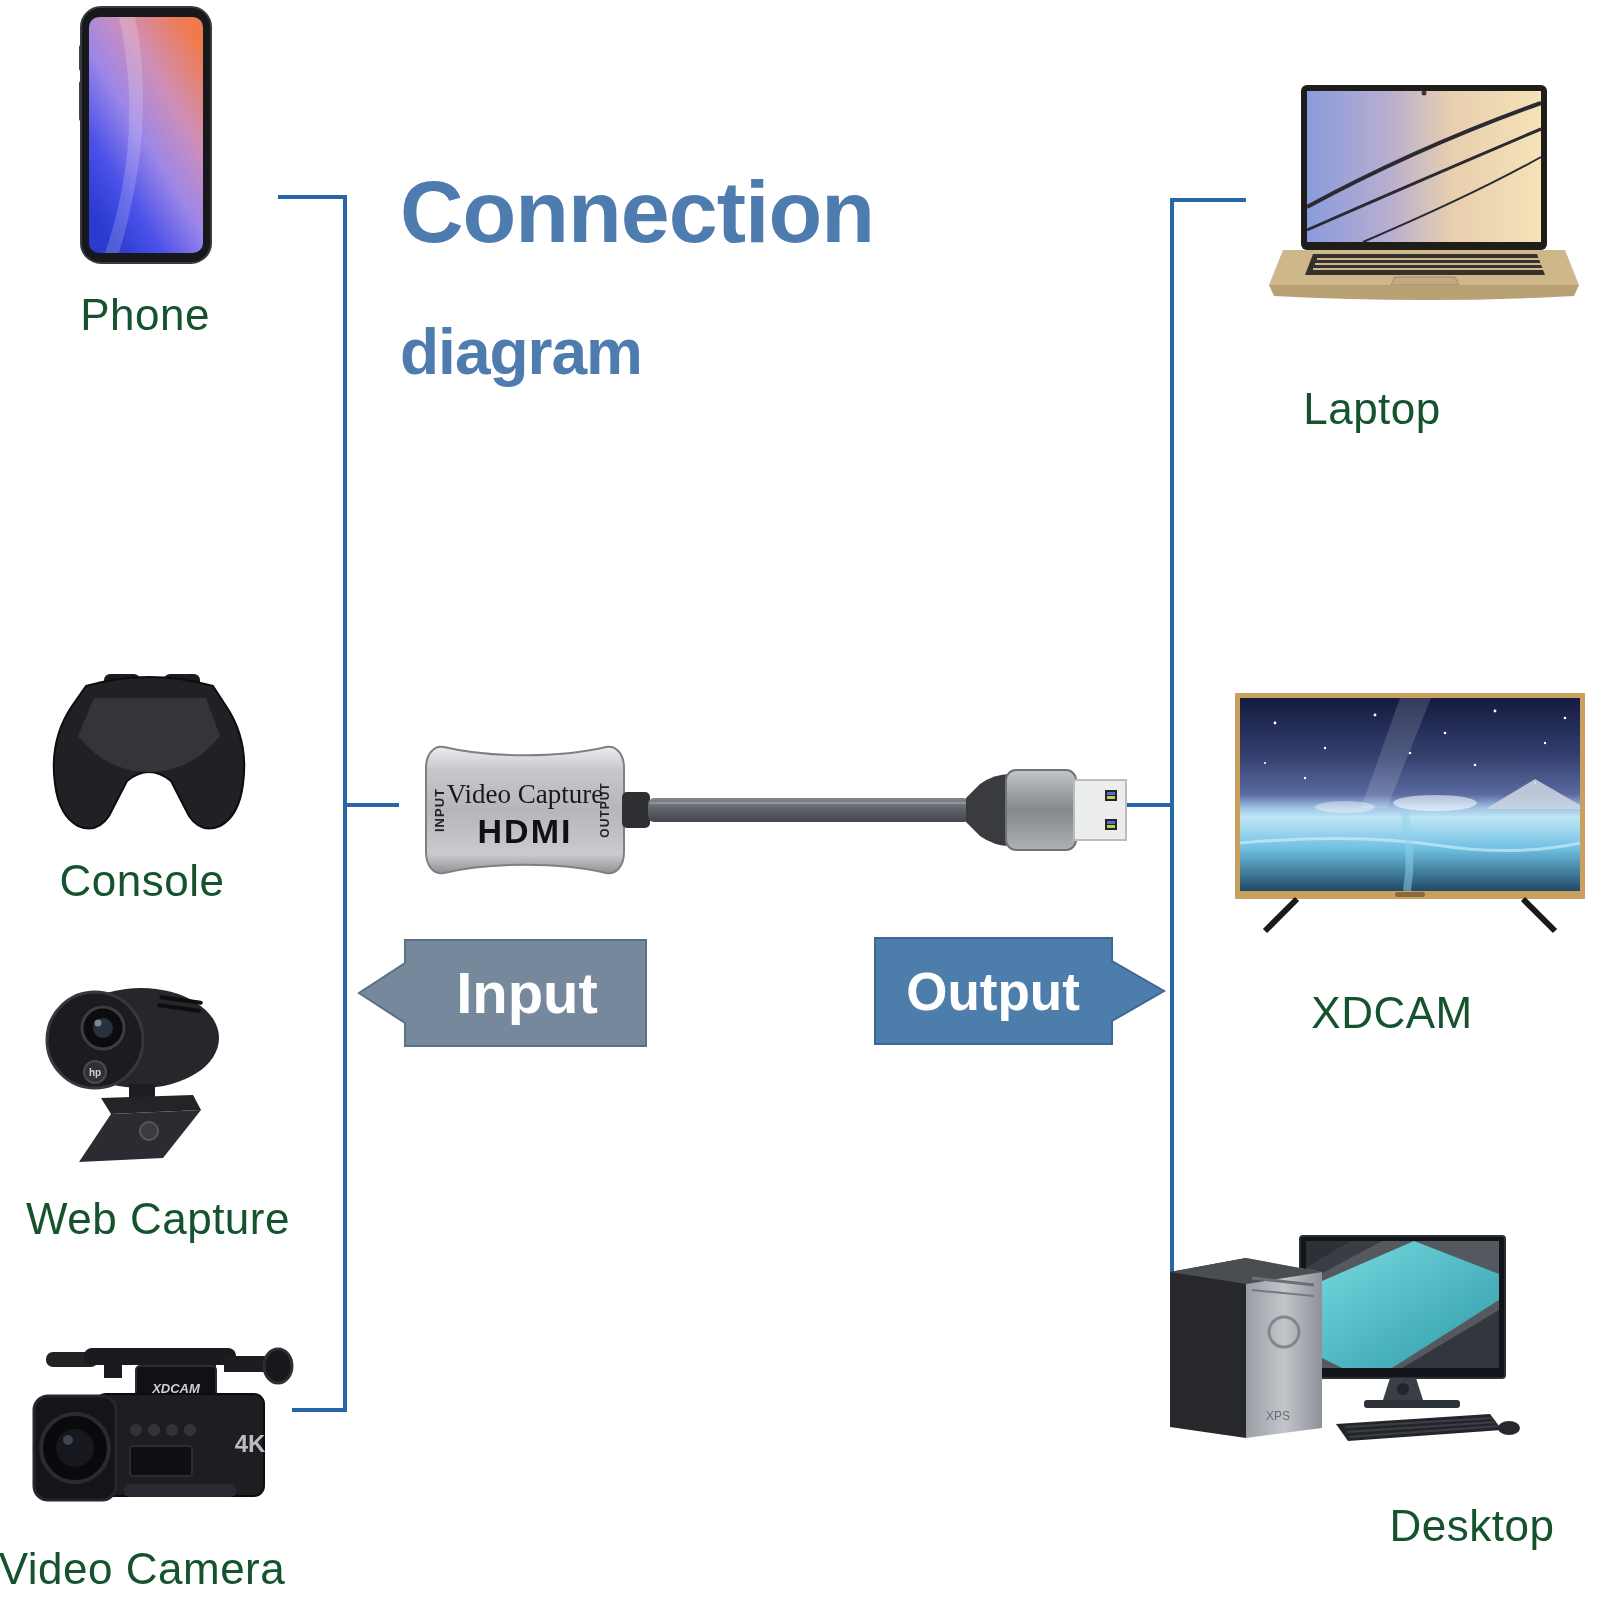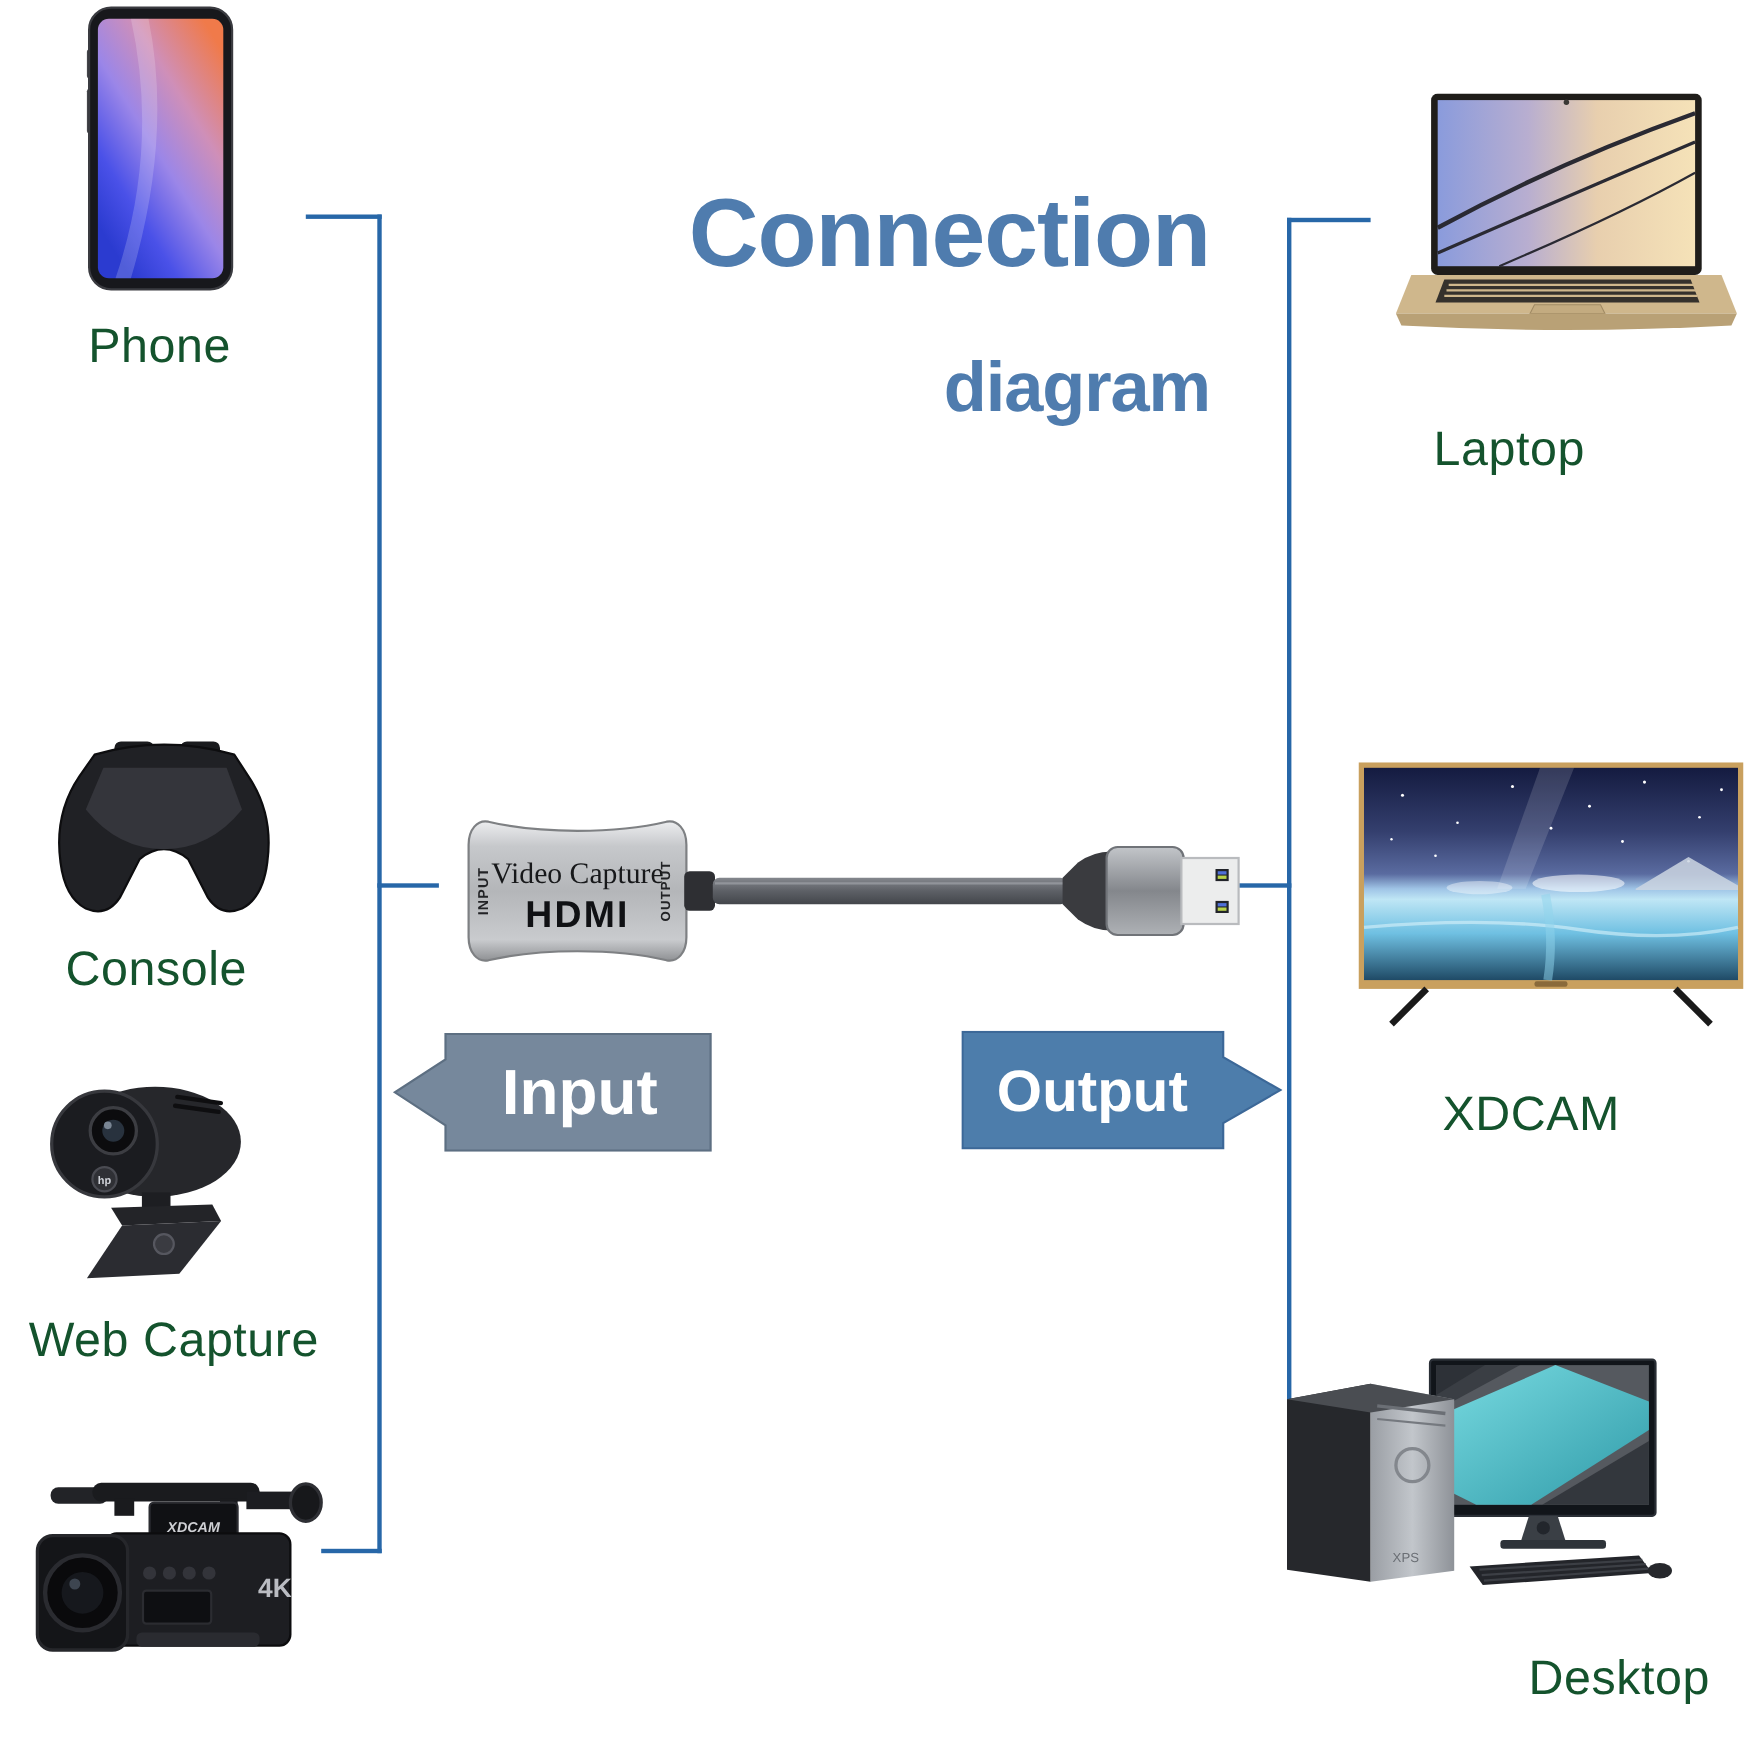--- a/index.html
+++ b/index.html
@@ -2,21 +2,21 @@
 <html><head>
 <meta charset="utf-8">
 <style>
   html,body{margin:0;padding:0;background:#ffffff;}
   #canvas{position:relative;width:1600px;height:1600px;background:#ffffff;overflow:hidden;
           font-family:"Liberation Sans",sans-serif;}
   .abs{position:absolute;}
   .line{position:absolute;background:#2767a8;}
   .dev-label{position:absolute;transform:translateX(-50%);color:#14532d;font-size:44px;
              font-weight:400;white-space:nowrap;letter-spacing:0.5px;}
-  #title{position:absolute;left:400px;top:168px;width:700px;text-align:right;
+  #title{position:absolute;left:400px;top:168px;width:700px;text-align:left;
          color:#4f7cae;font-weight:bold;line-height:1;}
   #title .t1{font-size:88px;letter-spacing:-1px;}
   #title .t2{font-size:64px;letter-spacing:-1px;margin-top:64px;}
   svg{display:block;}
   .arrow-text{fill:#ffffff;font-weight:bold;font-family:"Liberation Sans",sans-serif;}
 </style>
 </head>
 <body>
 
 <div id="canvas">
@@ -101,20 +101,21 @@
       <circle cx="40" cy="108" r="5" fill="#3d4550"></circle>
       <circle cx="108" cy="98" r="6" fill="#33343a"></circle>
       <circle cx="126" cy="98" r="6" fill="#33343a"></circle>
       <circle cx="144" cy="98" r="6" fill="#33343a"></circle>
       <circle cx="162" cy="98" r="6" fill="#33343a"></circle>
       <rect x="102" y="114" width="62" height="30" rx="3" fill="#0e0f12" stroke="#2b2c31" stroke-width="2"></rect>
       <text x="222" y="120" font-size="24" font-weight="bold" fill="#babcc2" text-anchor="middle" font-family="Liberation Sans, sans-serif">4K</text>
       <rect x="96" y="152" width="112" height="13" rx="5" fill="#2a2b30"></rect>
     </svg>
   </div>
+  <div class="dev-label" style="left:142px;top:1544px">Video Camera</div>
 
   <div class="abs" style="left:1243px;top:85px">
     <svg width="340" height="235" viewBox="0 0 340 235">
       <defs>
         <linearGradient id="lapScr" x1="0" y1="0" x2="1" y2="0">
           <stop offset="0" stop-color="#8a9bdc"></stop>
           <stop offset="0.35" stop-color="#b8aed0"></stop>
           <stop offset="0.62" stop-color="#e8cfae"></stop>
           <stop offset="1" stop-color="#f5e2b8"></stop>
         </linearGradient>

